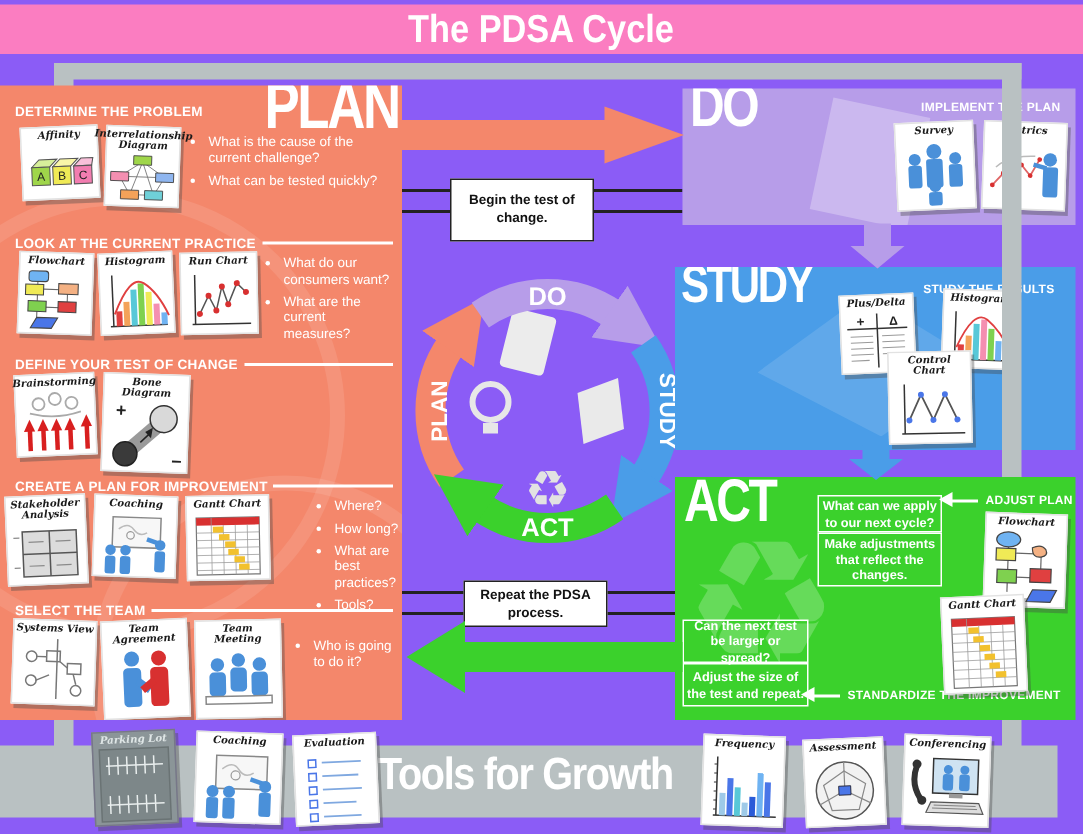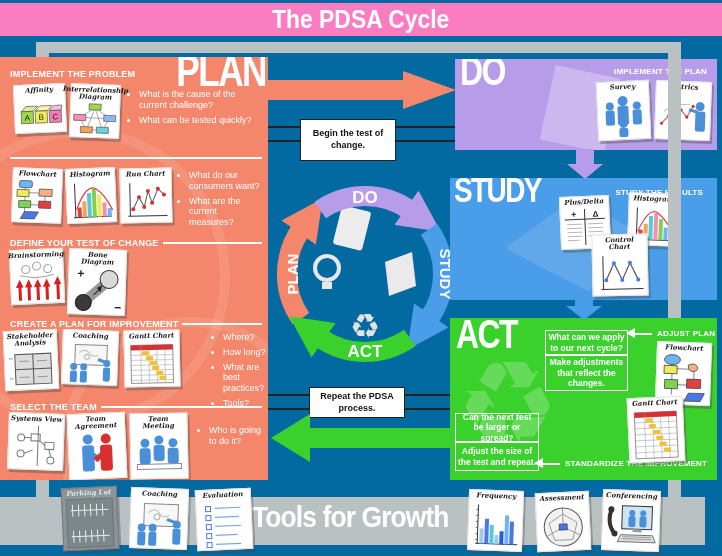--- a/index.html
+++ b/index.html
@@ -1,17 +1,17 @@
 <!DOCTYPE html>
 <html><head>
 <meta charset="utf-8">
 <style>
   *{margin:0;padding:0;box-sizing:border-box}
   html,body{background:#fff}
-  #stage{position:relative;width:722px;height:556px;background:#0369a1;overflow:hidden;
+  #stage{position:relative;width:722px;height:556px;background:#8b5cf6;overflow:hidden;
          font-family:"Liberation Sans",sans-serif}
   .frame{position:absolute;background:#B9C1C2}
   #frame-top{left:44px;top:42px;width:637px;height:11px;z-index:0}
   #frame-left{left:36px;top:42px;width:13px;height:470px;z-index:0}
   #frame-right{left:668px;top:42px;width:13px;height:470px;z-index:3}
   #pink-header{position:absolute;left:0;top:3px;width:722px;height:33px;background:#FB7DC1;
          z-index:4;display:flex;align-items:center;justify-content:center}
   #pink-header .t{color:#fff;font-weight:bold;font-size:26px;letter-spacing:0;
          transform:scaleX(.88);white-space:nowrap}
   .panel{position:absolute;overflow:hidden}
@@ -118,21 +118,21 @@
     <text x="365" y="357" text-anchor="middle" font-size="17" font-weight="bold" fill="#fff">ACT</text>
     <text x="294" y="278" text-anchor="middle" font-size="15" font-weight="bold" fill="#fff" transform="rotate(-90 294 274)">PLAN</text>
   </svg>
 
   <div class="panel" id="plan-panel">
     <div class="deco-circle" style="left:-70px;top:70px;width:300px;height:300px"></div>
     <div class="deco-circle" style="left:60px;top:260px;width:260px;height:260px"></div>
     <div class="big-title" style="right:2px;top:-6px;font-size:44px;transform-origin:100% 0">PLAN</div>
 
     <div class="sec-head" style="left:10px;top:12px;width:150px">
-        <span>IMPLEMENT THE PROBLEM</span>
+        <span>DETERMINE THE PROBLEM</span>
       </div>
     <div class="card rN1" style="left:14px;top:27px;width:52px">
       <div class="lbl">Affinity</div>
       <svg width="46" height="36">
         <polygon points="4,16 9,11 21,11 16,16" fill="#d7ef9a" stroke="#555" stroke-width=".7"></polygon>
         <rect x="4" y="16" width="12" height="12" fill="#9fd64a" stroke="#555" stroke-width=".7"></rect>
         <polygon points="18,16 23,11 35,11 30,16" fill="#f9f6a8" stroke="#555" stroke-width=".7"></polygon>
         <rect x="18" y="16" width="12" height="12" fill="#f0ea56" stroke="#555" stroke-width=".7"></rect>
         <polygon points="32,16 37,11 45,11 44,16" fill="#f9c0da" stroke="#555" stroke-width=".7"></polygon>
         <rect x="32" y="16" width="12" height="12" fill="#f27db0" stroke="#555" stroke-width=".7"></rect>
@@ -160,20 +160,21 @@
         <rect x="8" y="25" width="12" height="6" fill="#f4a259" stroke="#444" stroke-width=".6"></rect>
         <rect x="24" y="25" width="12" height="6" fill="#6fd0d8" stroke="#444" stroke-width=".6"></rect>
       </svg>
     </div>
     <ul class="bl" style="left:128px;top:32px;width:130px">
       <li>What is the cause of the current challenge?</li>
       <li>What can be tested quickly?</li>
     </ul>
 
     <div class="sec-head" style="left:10px;top:100px;right:6px">
+        <span>LOOK AT THE CURRENT PRACTICE</span>
         <i class="rule"></i>
       </div>
     <div class="card rN2" style="left:12px;top:111px;width:50px">
       <div class="lbl">Flowchart</div>
       <svg width="44" height="42">
         <g stroke="#666" stroke-width=".7">
           <line x1="10" y1="8" x2="10" y2="34"></line>
             <line x1="10" y1="14" x2="30" y2="14"></line>
           <line x1="30" y1="14" x2="30" y2="24"></line>
             <line x1="10" y1="26" x2="30" y2="26"></line>

